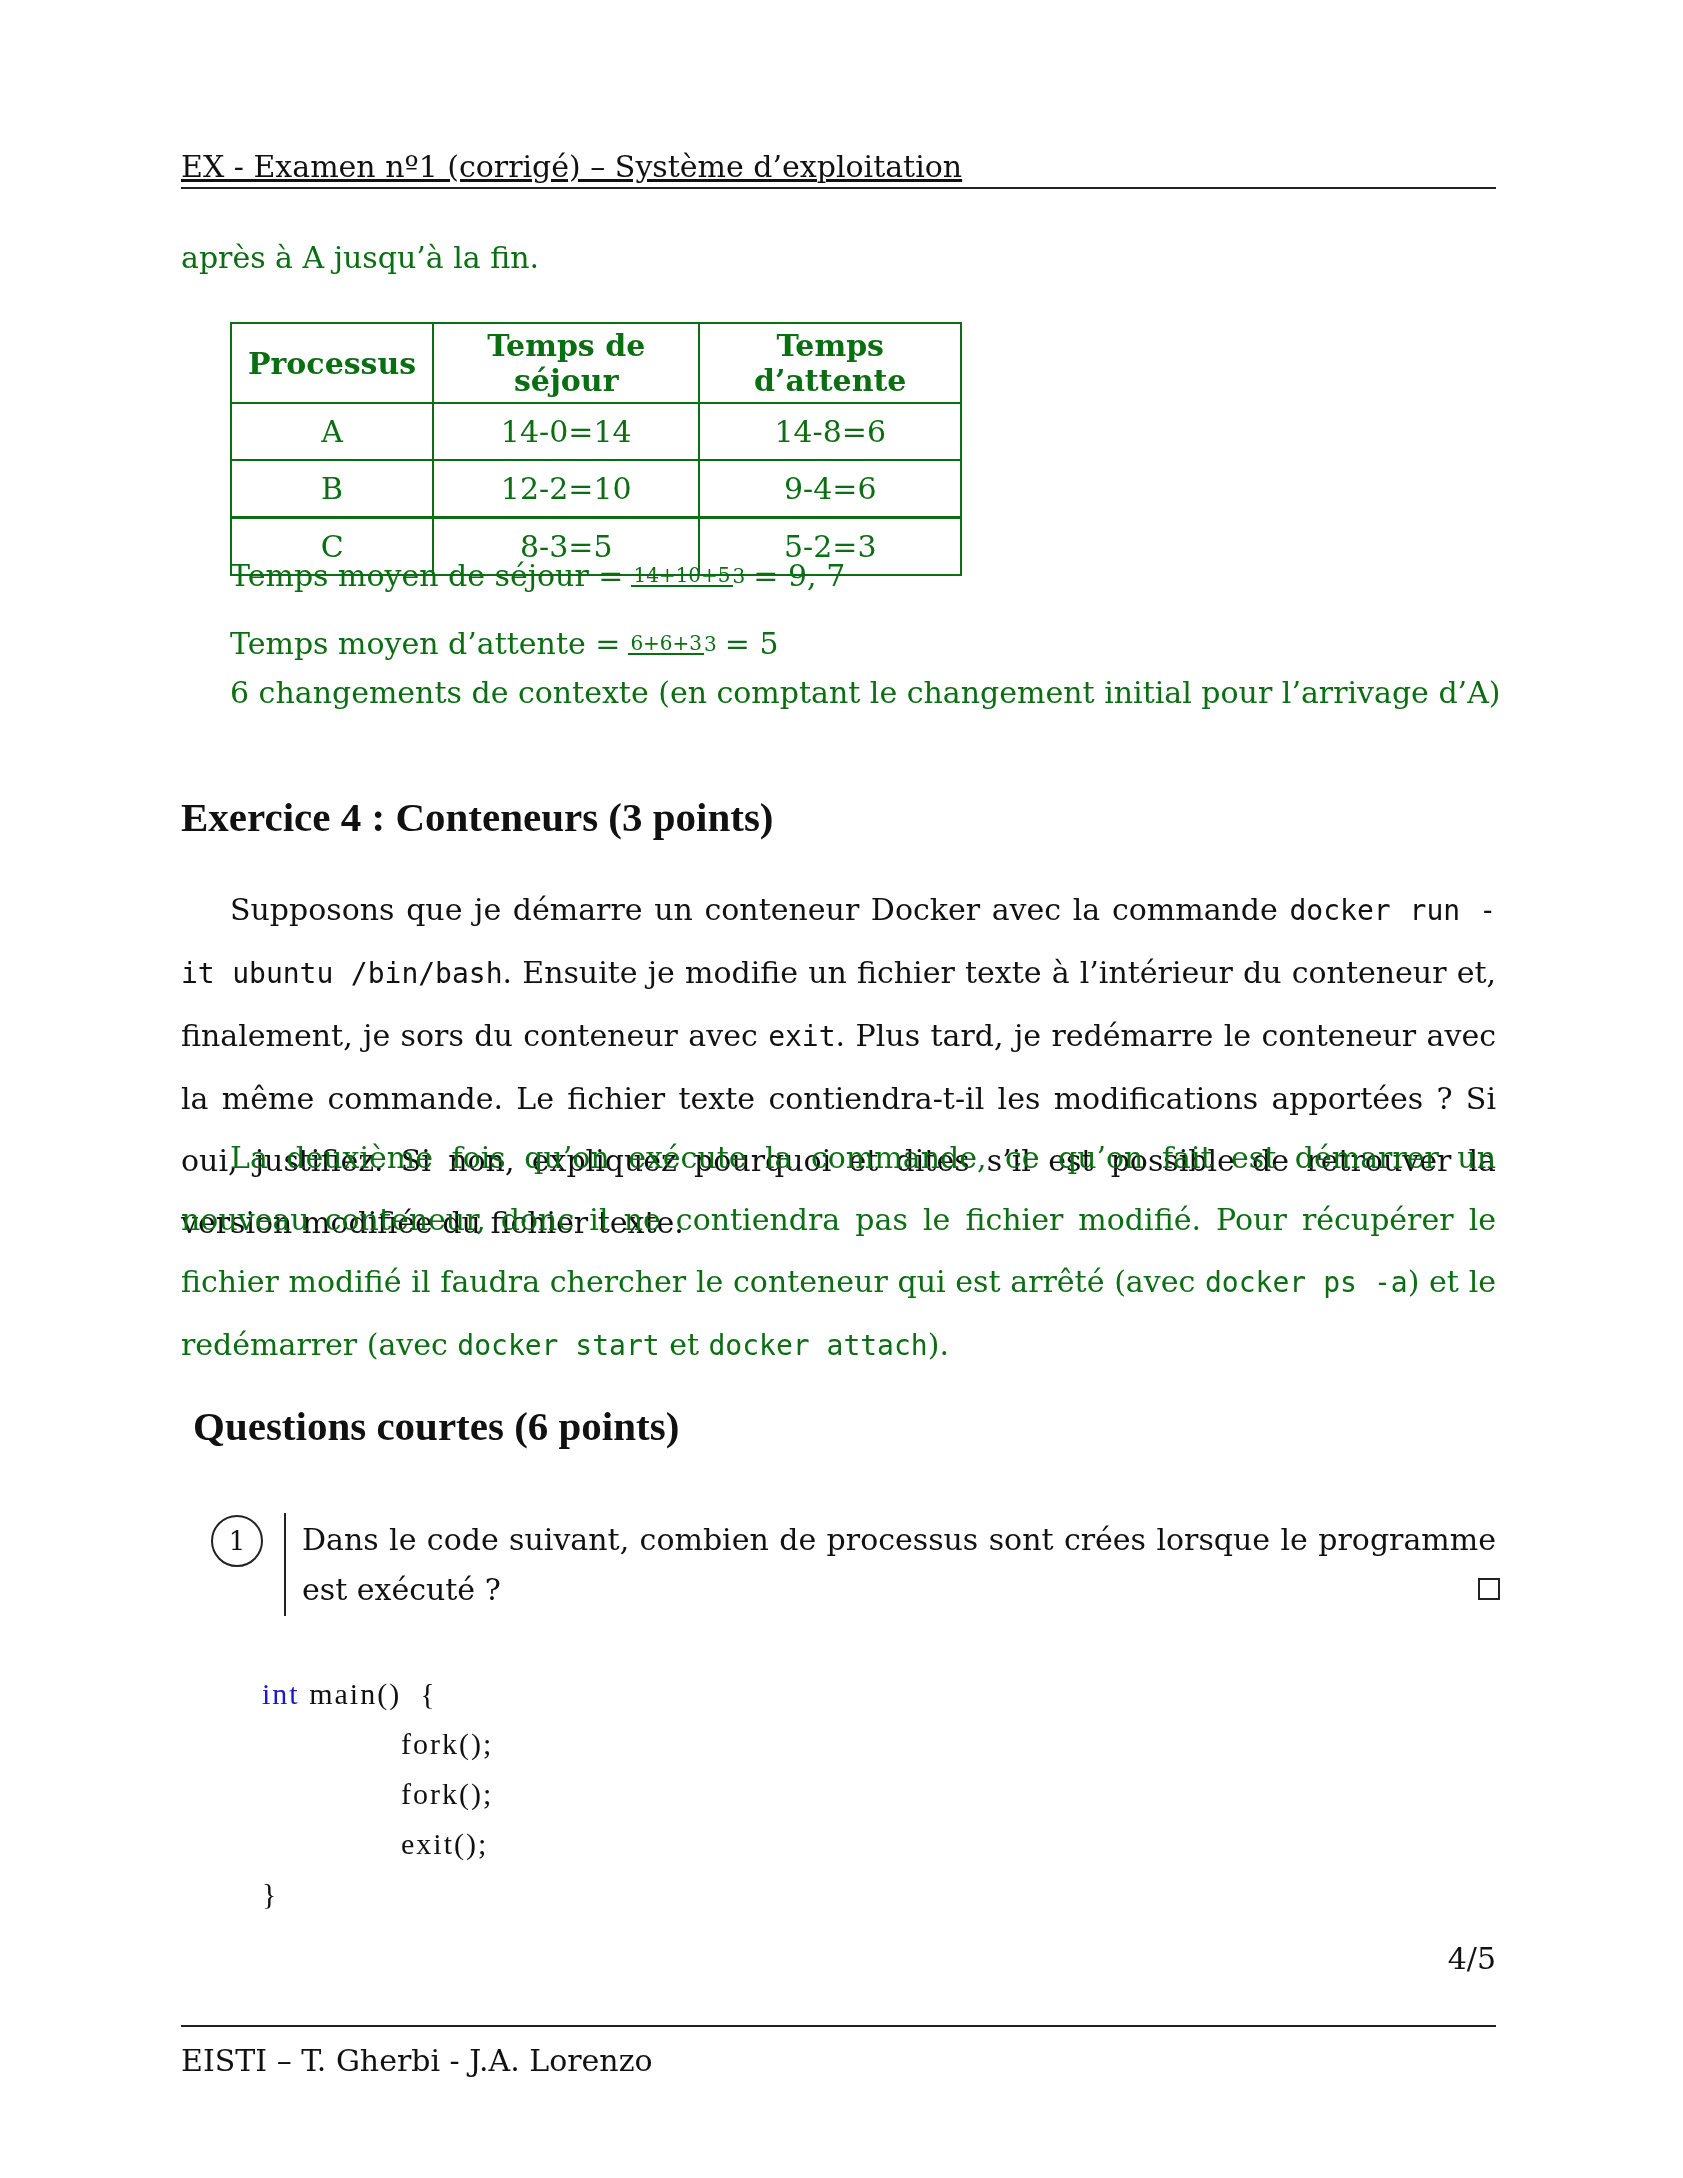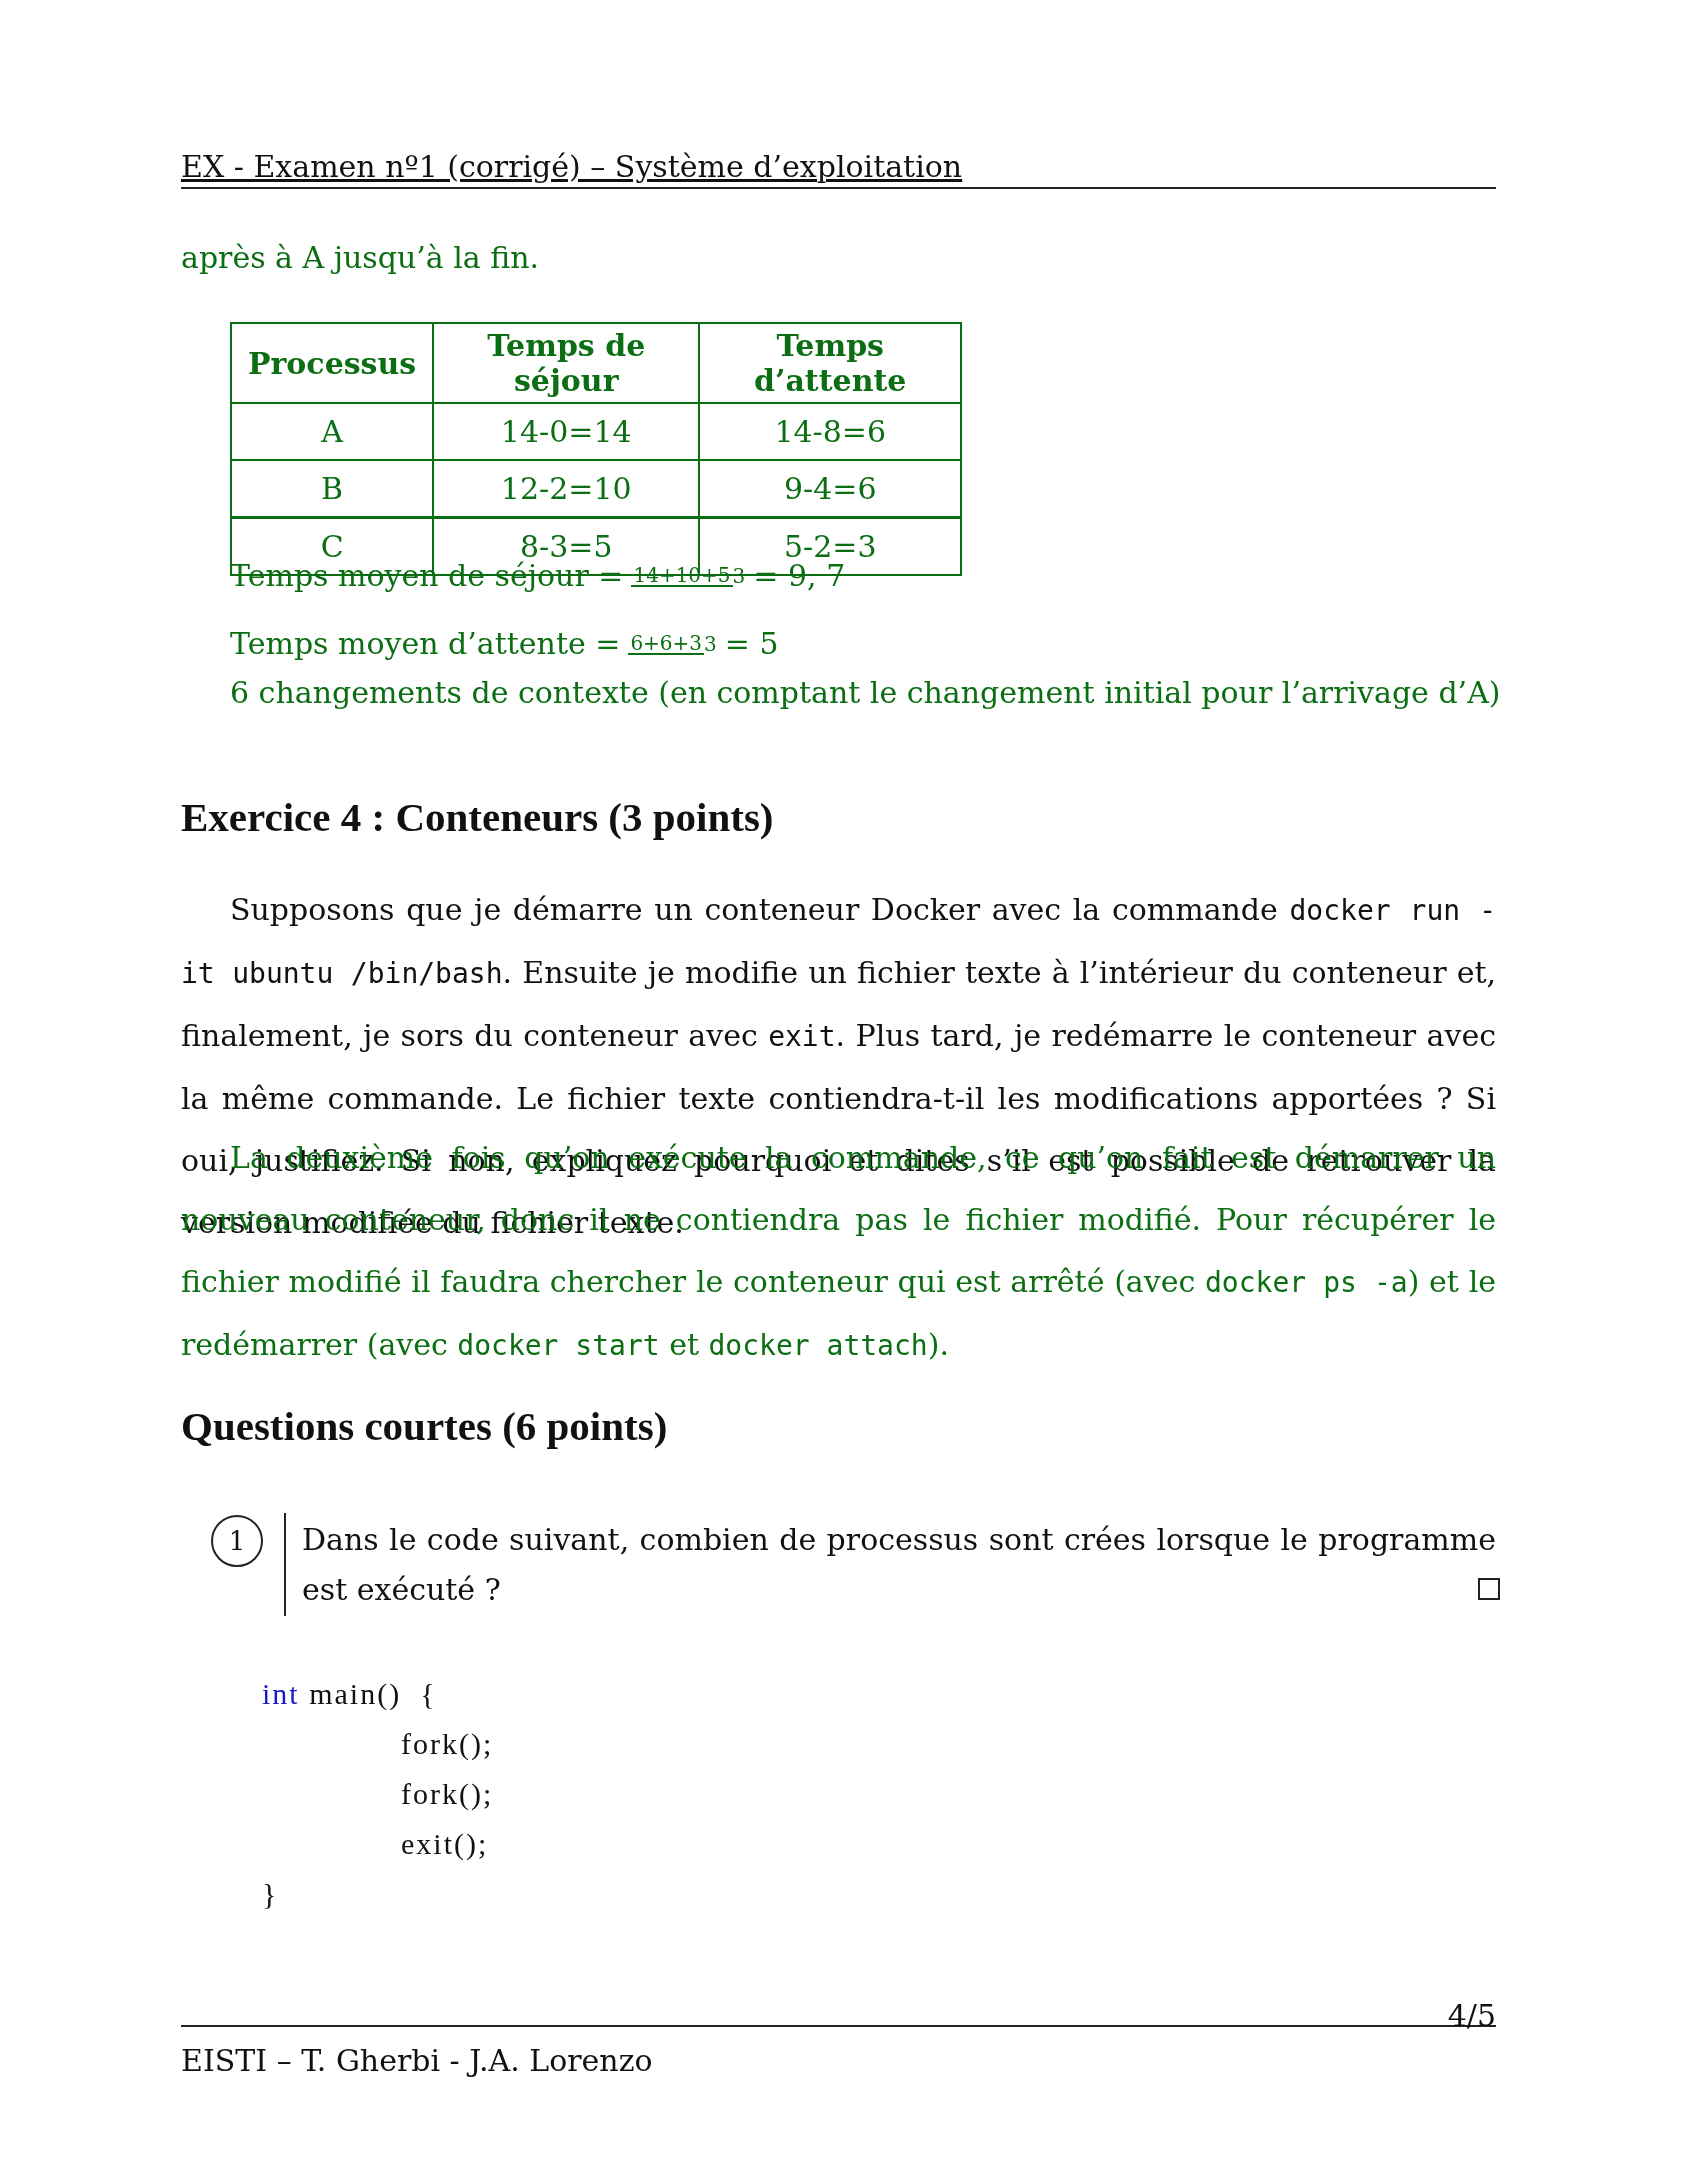--- a/index.html
+++ b/index.html
@@ -43,21 +43,21 @@
     .frac .num { border-bottom: 2px solid #0b6e12; padding: 0 2px; }
     .f1 { top: 556px; }
     .f2 { top: 624px; }
     .f3 { top: 673px; }
 
     h2 {
       position: absolute; left: 181px; margin: 0; font-size: 41px; font-weight: bold;
       font-family: "Liberation Serif", "DejaVu Serif", serif; line-height: 50px;
     }
     .h-ex4 { top: 792px; }
-    .h-qc { top: 1401px; }
+    .h-qc { top: 1401px; margin-left: 12px; }
 
     .para {
       position: absolute; left: 181px; width: 1315px; font-size: 30px; line-height: 62px;
       text-align: justify; margin: 0; text-indent: 49px;
     }
     .para1 { top: 879px; }
     .para2 { top: 1127px; }
 
     
     .q-number {
@@ -79,21 +79,21 @@
       position: absolute; left: 262px; top: 1669px; font-size: 30px; line-height: 50px;
       font-family: "Liberation Serif", "DejaVu Serif", serif;
     }
     .code .line { white-space: pre; letter-spacing: 2px; }
     .code .kw { color: #1a1ac8; }
     .code .indent { padding-left: 139px; }
 
     
     .footer-rule { position: absolute; left: 181px; top: 2025px; width: 1315px; height: 2px; background: #222; }
     .footer-left { position: absolute; left: 181px; top: 2041px; font-size: 30px; line-height: 40px; }
-    .footer-right { position: absolute; right: 187px; top: 1996px; font-size: 30px; line-height: 40px; }
+    .footer-right { position: absolute; right: 187px; top: 1939px; font-size: 30px; line-height: 40px; }
   </style>
 </head>
 <body>
 
 <div class="page">
 
   <div class="header">EX - Examen nº1 (corrigé) – Système d’exploitation</div>
 
   <div class="p-first green">après à A jusqu’à la fin.</div>
 

